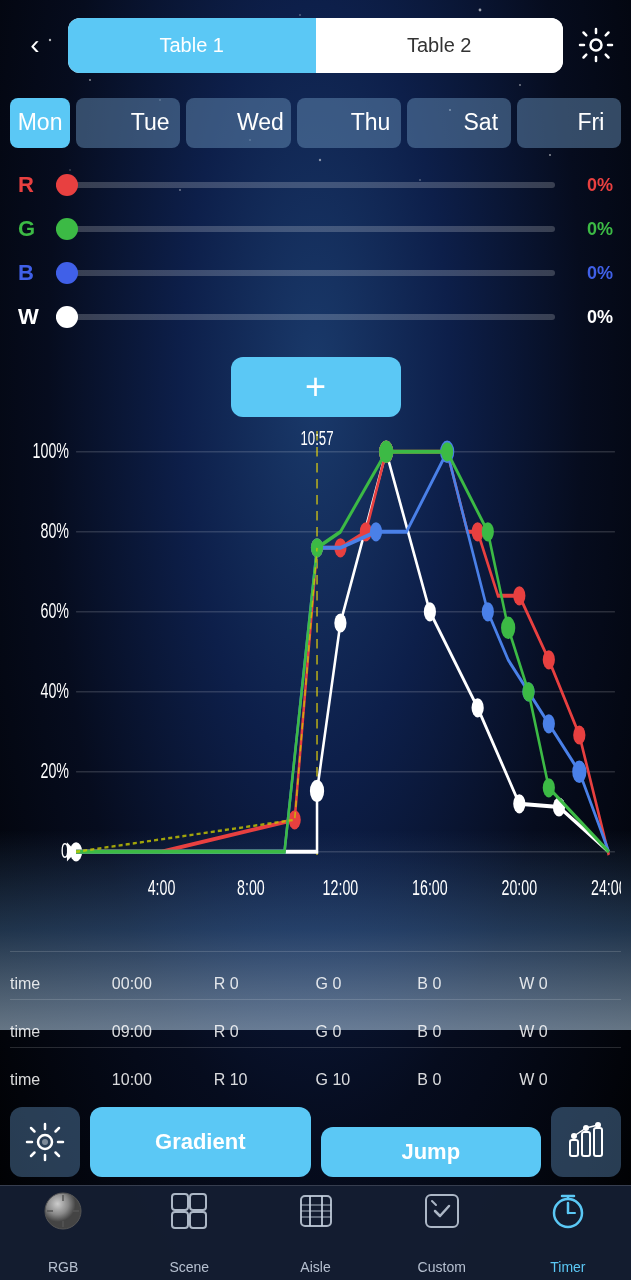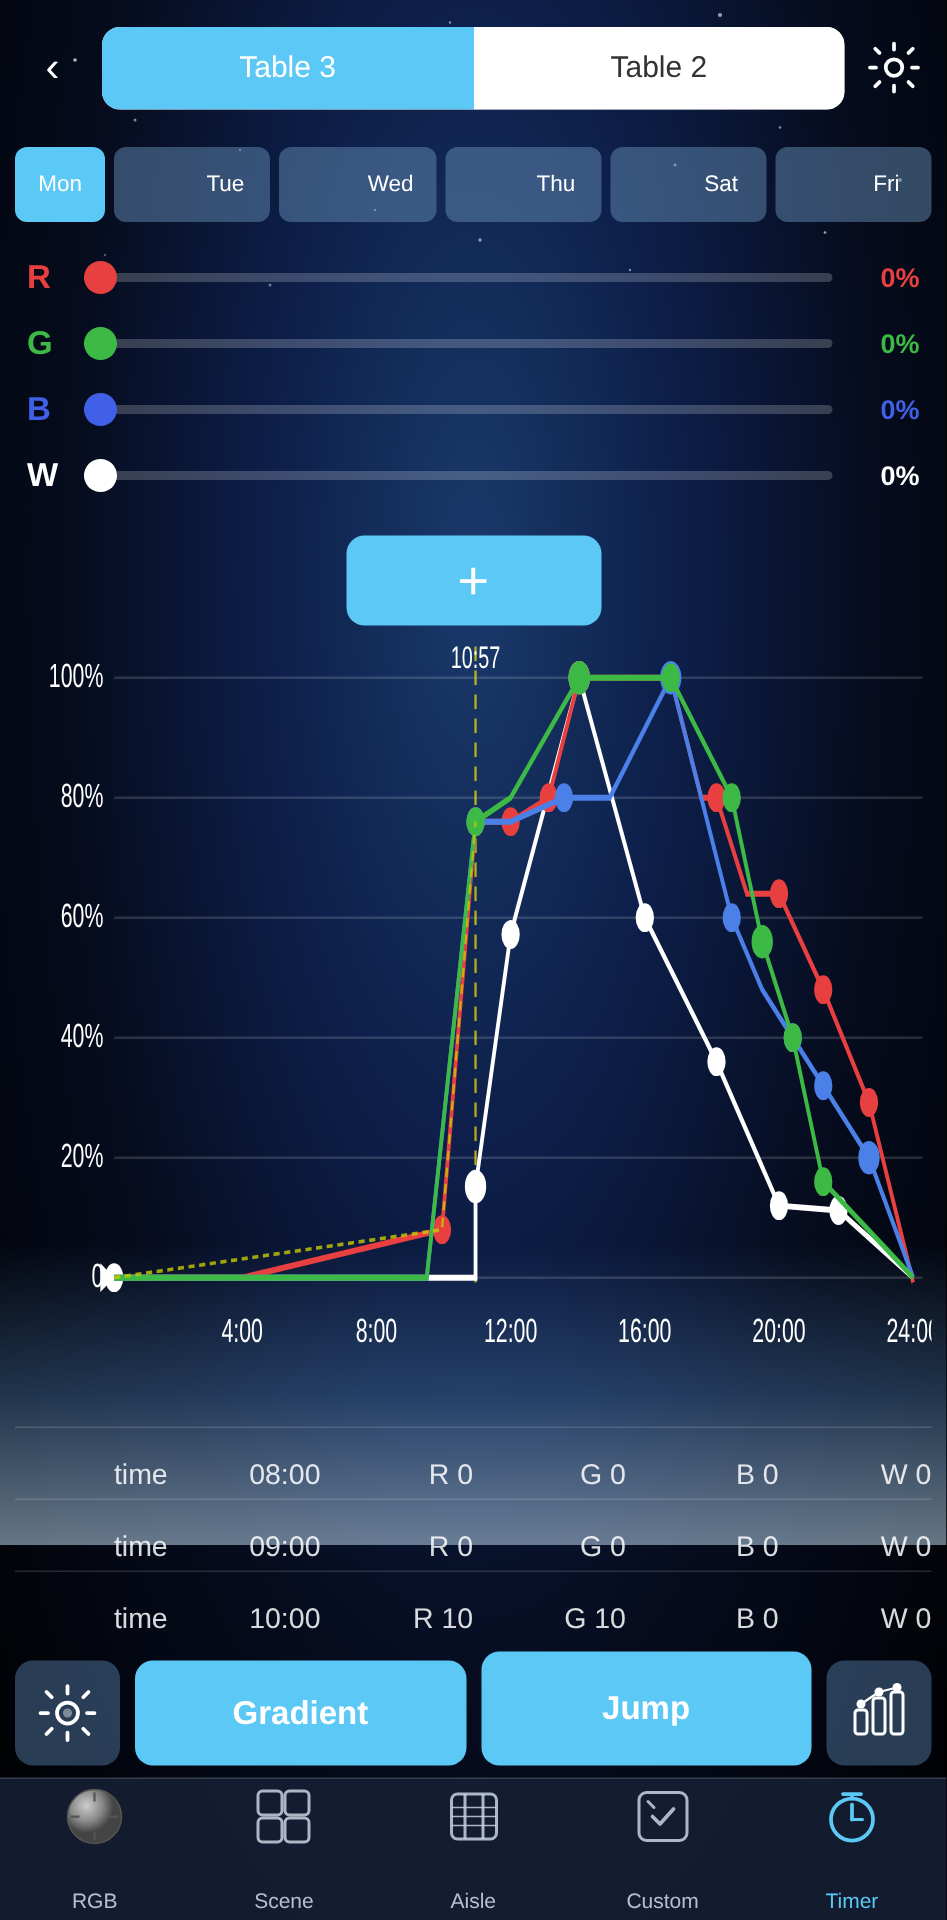--- a/index.html
+++ b/index.html
@@ -104,21 +104,21 @@
       height: 65px;
       align-items: center;
     }
     .day-btn {
       flex: 1;
       height: 50px;
       border-radius: 8px;
       display: flex;
       align-items: center;
       justify-content: center;
-      font-size: 15px;
+      font-size: 23px;
       font-weight: 500;
       cursor: pointer;
       color: white;
     }
     .day-btn.active {
       background: #5bc8f5;
     }
     .day-btn.inactive {
       background: rgba(100,140,180,0.5);
       padding-left: 44px;
@@ -206,23 +206,23 @@
       padding: 0 10px;
     }
     .time-row {
       display: flex;
       height: 48px;
       align-items: center;
       border-top: 1px solid rgba(255,255,255,0.15);
     }
     .time-row-cell {
       flex: 1;
-      text-align: right;
+      text-align: left;
       color: rgba(255,255,255,0.85);
-      font-size: 19px;
+      font-size: 16px;
       margin-top: 16px;
     }
 
     
     .bottom-controls {
       padding: 10px 10px 8px;
       display: flex;
       align-items: flex-end;
       gap: 10px;
       height: 90px;
@@ -245,21 +245,21 @@
       display: flex;
       align-items: center;
       justify-content: center;
       font-size: 22px;
       font-weight: 600;
       color: white;
       cursor: pointer;
     }
     .jump-btn {
       flex: 1;
-      height: 76px;
+      height: 50px;
       background: #5bc8f5;
       border-radius: 12px;
       display: flex;
       align-items: center;
       justify-content: center;
       font-size: 22px;
       font-weight: 600;
       color: white;
       cursor: pointer;
     }
@@ -339,21 +339,21 @@
   <circle cx="550" cy="155" r="0.9" fill="white" opacity="0.6"></circle>
   <circle cx="180" cy="190" r="1.0" fill="white" opacity="0.4"></circle>
   <circle cx="420" cy="180" r="0.8" fill="white" opacity="0.5"></circle>
 </svg>
 
 <div class="content">
 
   <div class="header">
     <div class="back-btn">‹</div>
     <div class="tab-container">
-      <div class="tab-btn active">Table 3</div>
+      <div class="tab-btn active">Table 1</div>
       <div class="tab-btn inactive">Table 2</div>
     </div>
     <div class="settings-btn">
       <svg width="38" height="38" viewBox="0 0 38 38" fill="none" xmlns="http://www.w3.org/2000/svg">
         <circle cx="19" cy="19" r="5.5" stroke="white" stroke-width="2.5"></circle>
         <path d="M19 3v4M19 31v4M3 19h4M31 19h4M6.5 6.5l2.8 2.8M28.7 28.7l2.8 2.8M6.5 31.5l2.8-2.8M28.7 9.3l2.8-2.8" stroke="white" stroke-width="2.5" stroke-linecap="round"></path>
       </svg>
     </div>
   </div>
 
@@ -486,21 +486,21 @@
         <polyline points="65,268 280,248 302,78" fill="none" stroke="rgba(200,200,0,0.8)" stroke-width="1.5" stroke-dasharray="4,3"></polyline>
 
         <polygon points="65,268 56,262 56,274" fill="white"></polygon>
       </svg>
     </div>
   </div>
 
   <div class="time-table">
     <div class="time-row">
       <div class="time-row-cell">time</div>
-      <div class="time-row-cell">08:00</div>
+      <div class="time-row-cell">00:00</div>
       <div class="time-row-cell">R 0</div>
       <div class="time-row-cell">G 0</div>
       <div class="time-row-cell">B 0</div>
       <div class="time-row-cell">W 0</div>
     </div>
     <div class="time-row">
       <div class="time-row-cell">time</div>
       <div class="time-row-cell">09:00</div>
       <div class="time-row-cell">R 0</div>
       <div class="time-row-cell">G 0</div>

